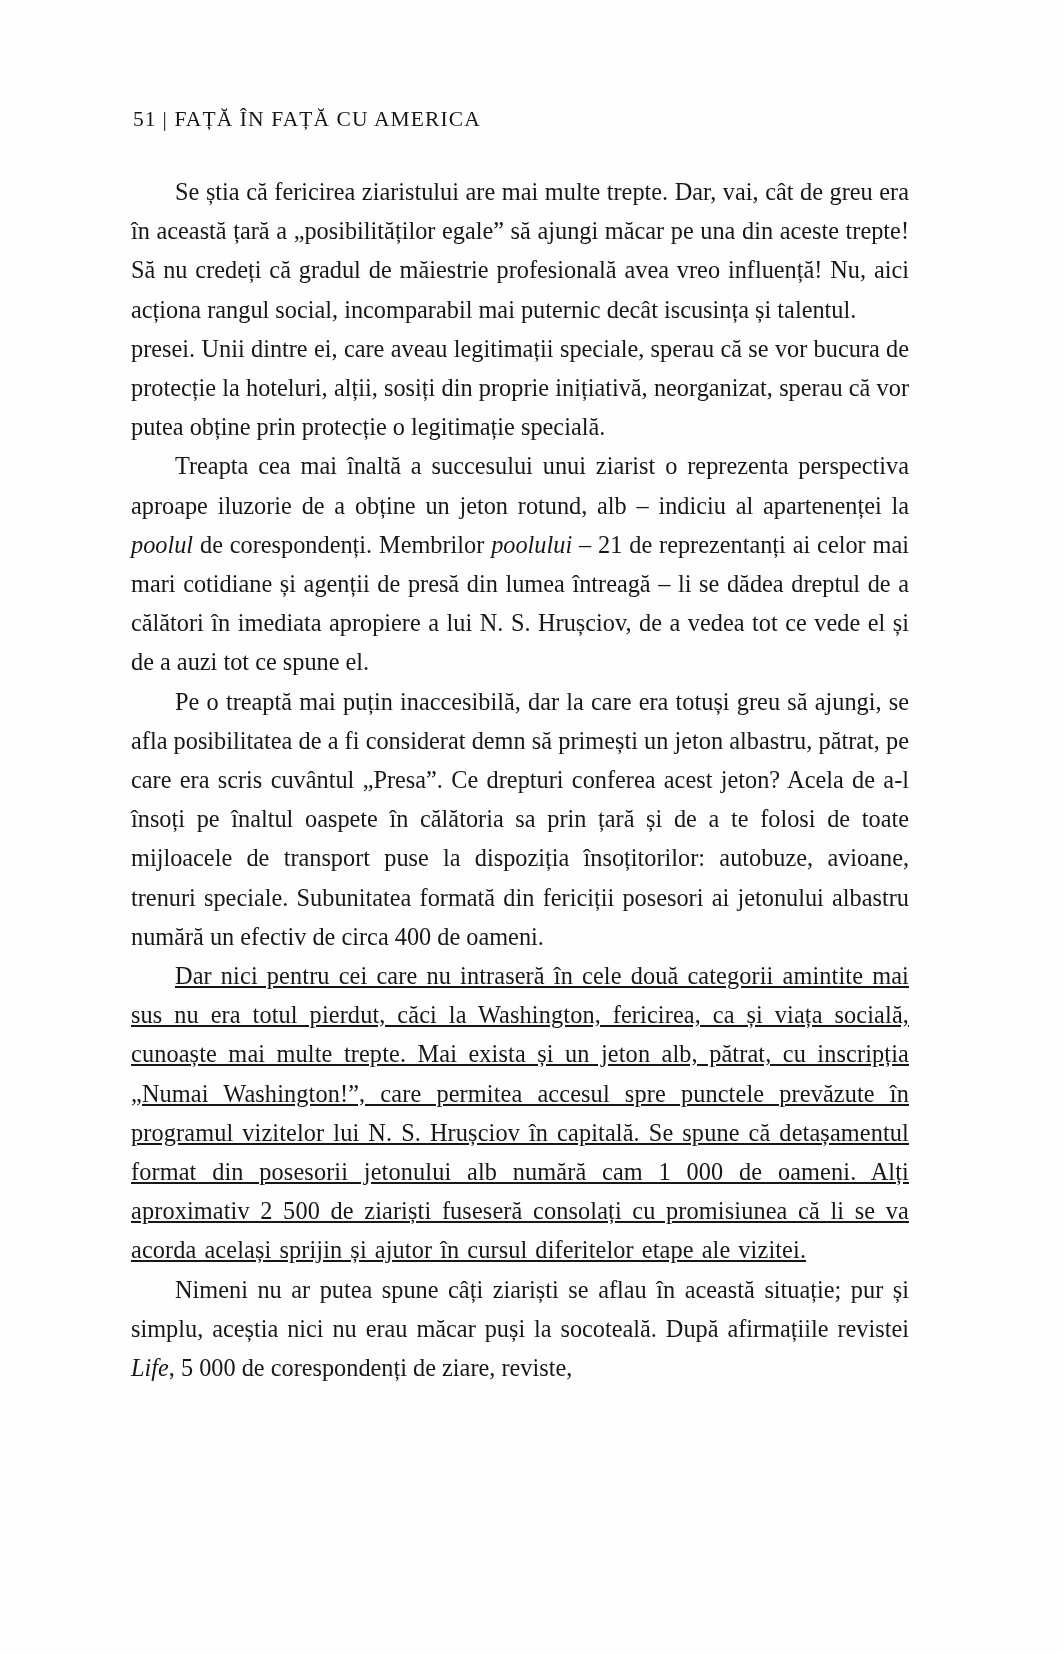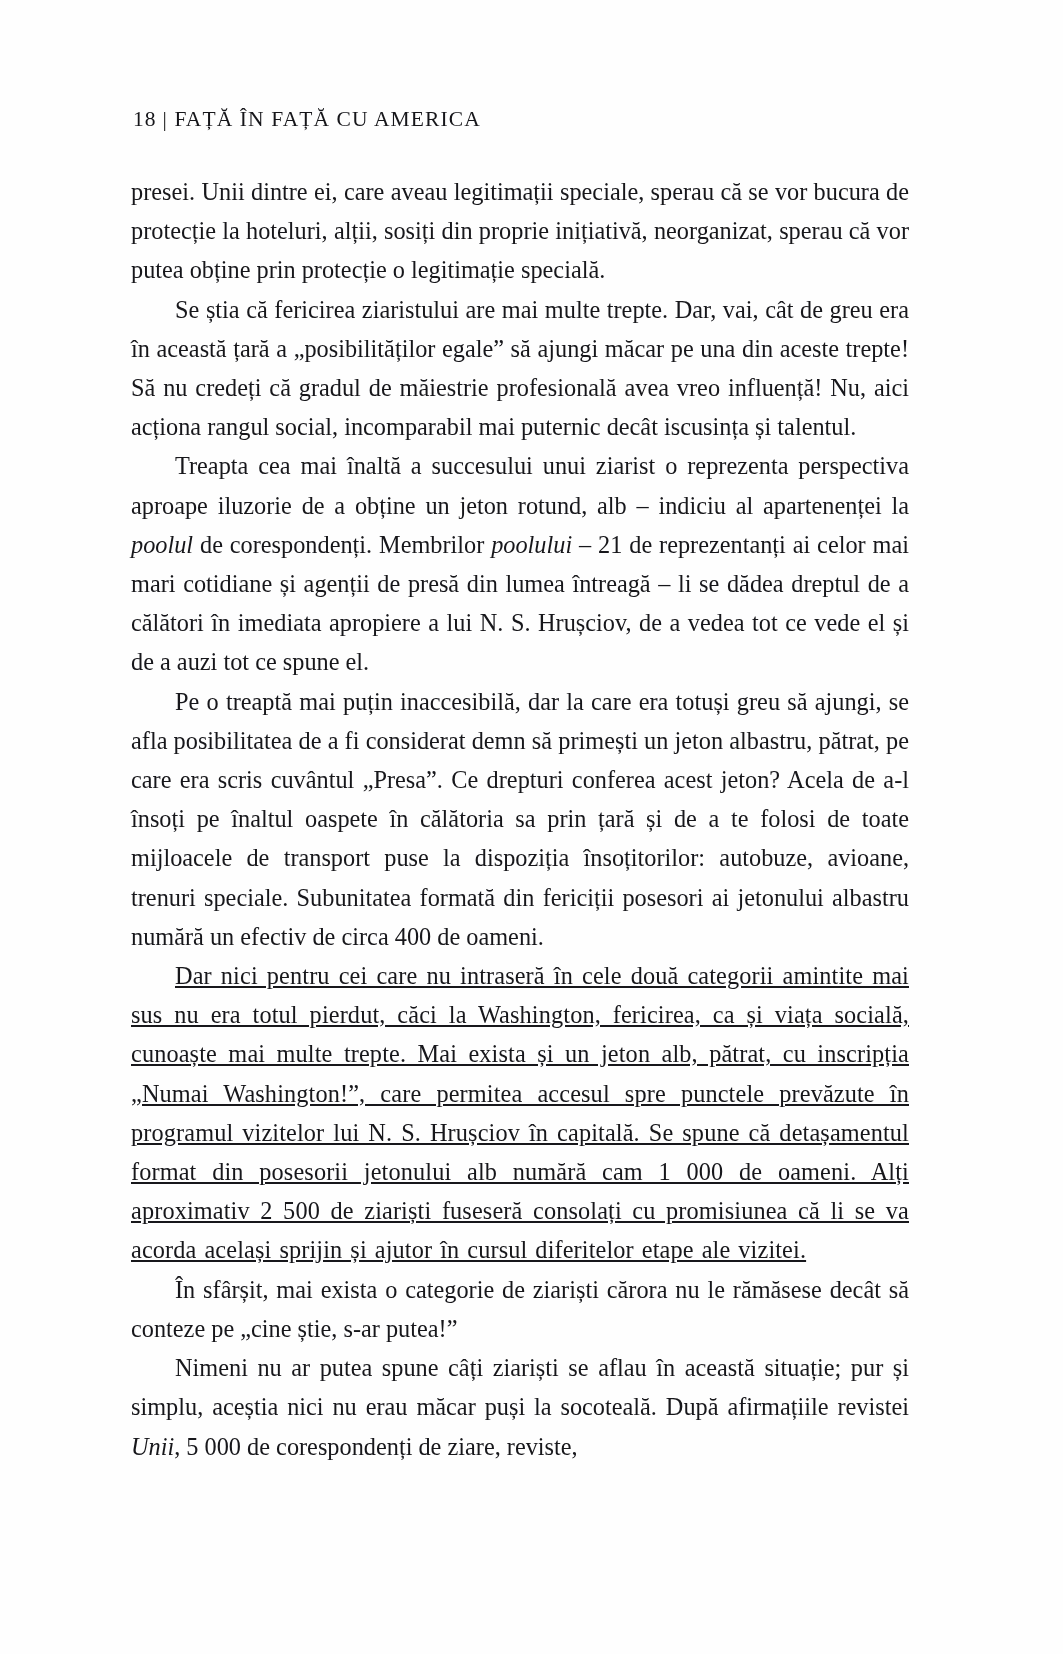--- a/index.html
+++ b/index.html
@@ -72,26 +72,25 @@
   }
   p.para i, p.para em {
   }
 </style>
 </head>
 <body>
 
 <div class="page">
 
   <div class="running-head">
-    <span class="folio">18</span><span class="rule">|</span><span class="title">FAȚĂ ÎN  FAȚĂ CU AMERICA</span>
+    <span class="folio">51</span><span class="rule">|</span><span class="title">FAȚĂ ÎN  FAȚĂ CU AMERICA</span>
   </div>
 
   <div class="textblock">
+    <p class="para indent">Se știa că fericirea ziaristului are mai multe trepte. Dar, vai, cât de greu era în această țară a „posibilităților egale” să ajungi măcar pe una din aceste trepte! Să nu credeți că gradul de măiestrie profesională avea vreo influență! Nu, aici acționa rangul social, incomparabil mai puternic decât iscusința și talentul.</p>
     <p class="para">presei. Unii dintre ei, care aveau legitimații speciale, sperau că se vor bucura de protecție la hoteluri, alții, sosiți din proprie inițiativă, neorganizat, sperau că vor putea obține prin protecție o legitimație specială.</p>
-    <p class="para indent">Se știa că fericirea ziaristului are mai multe trepte. Dar, vai, cât de greu era în această țară a „posibilităților egale” să ajungi măcar pe una din aceste trepte! Să nu credeți că gradul de măiestrie profesională avea vreo influență! Nu, aici acționa rangul social, incomparabil mai puternic decât iscusința și talentul.</p>
     <p class="para indent">Treapta cea mai înaltă a succesului unui ziarist o reprezenta perspectiva aproape iluzorie de a obține un jeton rotund, alb – indiciu al apartenenței la <i>poolul</i> de corespondenți. Membrilor <i>poolului</i> – 21 de reprezentanți ai celor mai mari cotidiane și agenții de presă din lumea întreagă – li se dădea dreptul de a călători în imediata apropiere a lui N. S. Hrușciov, de a vedea tot ce vede el și de a auzi tot ce spune el.</p>
     <p class="para indent">Pe o treaptă mai puțin inaccesibilă, dar la care era totuși greu să ajungi, se afla posibilitatea de a fi considerat demn să primești un jeton albastru, pătrat, pe care era scris cuvântul „Presa”. Ce drepturi conferea acest jeton? Acela de a-l însoți pe înaltul oaspete în călătoria sa prin țară și de a te folosi de toate mijloacele de transport puse la dispoziția însoțitorilor: autobuze, avioane, trenuri speciale. Subunitatea formată din fericiții posesori ai jetonului albastru numără un efectiv de circa 400 de oameni.</p>
     <p class="para indent loose">Dar nici pentru cei care nu intraseră în cele două categorii amintite mai sus nu era totul pierdut, căci la Washington, fericirea, ca și viața socială, cunoaște mai multe trepte. Mai exista și un jeton alb, pătrat, cu inscripția „Numai Washington!”, care permitea accesul spre punctele prevăzute în programul vizitelor lui N. S. Hrușciov în capitală. Se spune că detașamentul format din posesorii jetonului alb numără cam 1 000 de oameni. Alți aproximativ 2 500 de ziariști fuseseră consolați cu promisiunea că li se va acorda același sprijin și ajutor în cursul diferitelor etape ale vizitei.</p>
-    <p class="para indent">În sfârșit, mai exista o categorie de ziariști cărora nu le rămăsese decât să conteze pe „cine știe, s-ar putea!”</p>
-    <p class="para indent">Nimeni nu ar putea spune câți ziariști se aflau în această situație; pur și simplu, aceștia nici nu erau măcar puși la socoteală. După afirmațiile revistei <i>Unii</i>, 5 000 de corespondenți de ziare, reviste,</p>
+    <p class="para indent">Nimeni nu ar putea spune câți ziariști se aflau în această situație; pur și simplu, aceștia nici nu erau măcar puși la socoteală. După afirmațiile revistei <i>Life</i>, 5 000 de corespondenți de ziare, reviste,</p>
   </div>
 
 </div>
 
 </body></html>

